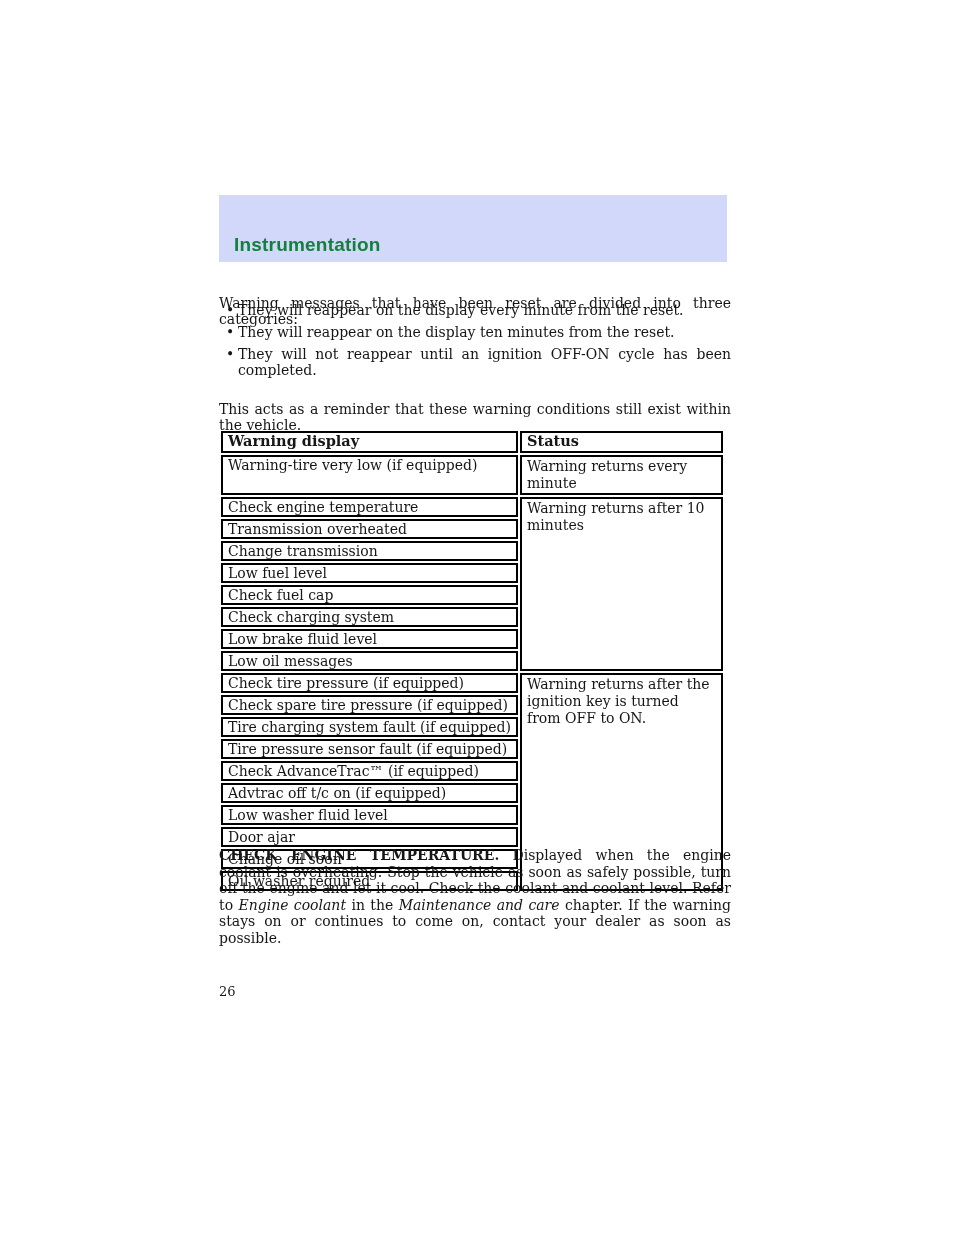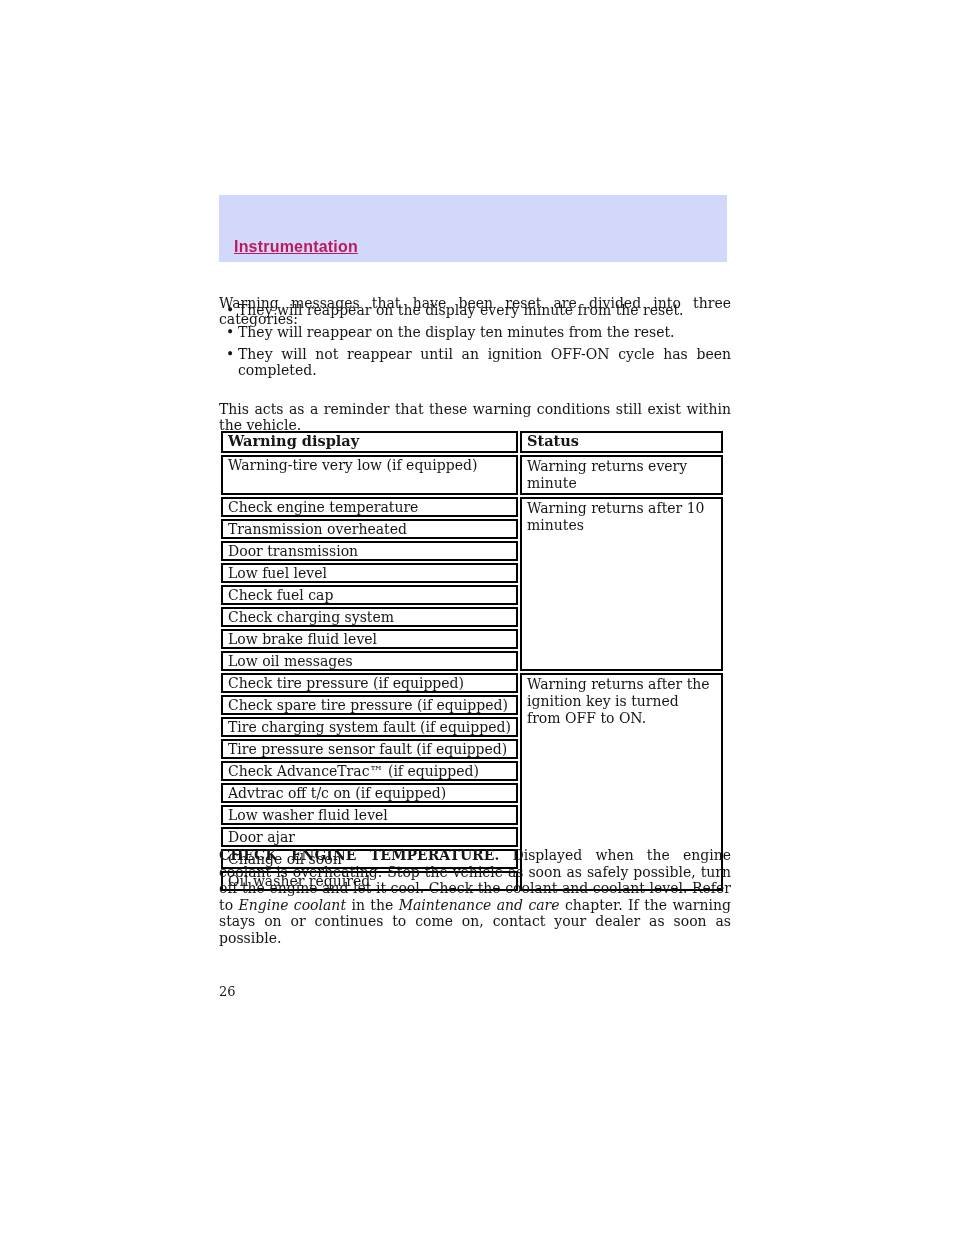--- a/index.html
+++ b/index.html
@@ -17,24 +17,23 @@
   .banner{
     position:absolute;left:219px;top:195px;width:508px;height:67px;
     background:#d2d8fa;
     display:flex;align-items:flex-end;
     box-sizing:border-box;
     padding:0 0 6px 15px;
   }
   .banner-title{
     font-family:"Liberation Sans", sans-serif;
     font-weight:bold;
-    font-size:16px;
-    color:#be185d;
+    font-size:19px;
+    color:#15803d;
     letter-spacing:0.2px;
-    text-decoration:underline;
   }
 
   
   .textblock{
     position:absolute;left:219px;width:512px;
     font-size:14px;line-height:16px;
     text-align:justify;
   }
   .intro{top:281px;}
   .bullets{
@@ -144,21 +143,21 @@
     </tr>
 
     <tr>
       <td>Check engine temperature</td>
       <td class="status" rowspan="8">Warning returns after 10 minutes</td>
     </tr>
     <tr>
           <td>Transmission overheated</td>
         </tr>
     <tr>
-          <td>Door transmission</td>
+          <td>Change transmission</td>
         </tr>
     <tr>
           <td>Low fuel level</td>
         </tr>
     <tr>
           <td>Check fuel cap</td>
         </tr>
     <tr>
           <td>Check charging system</td>
         </tr>

